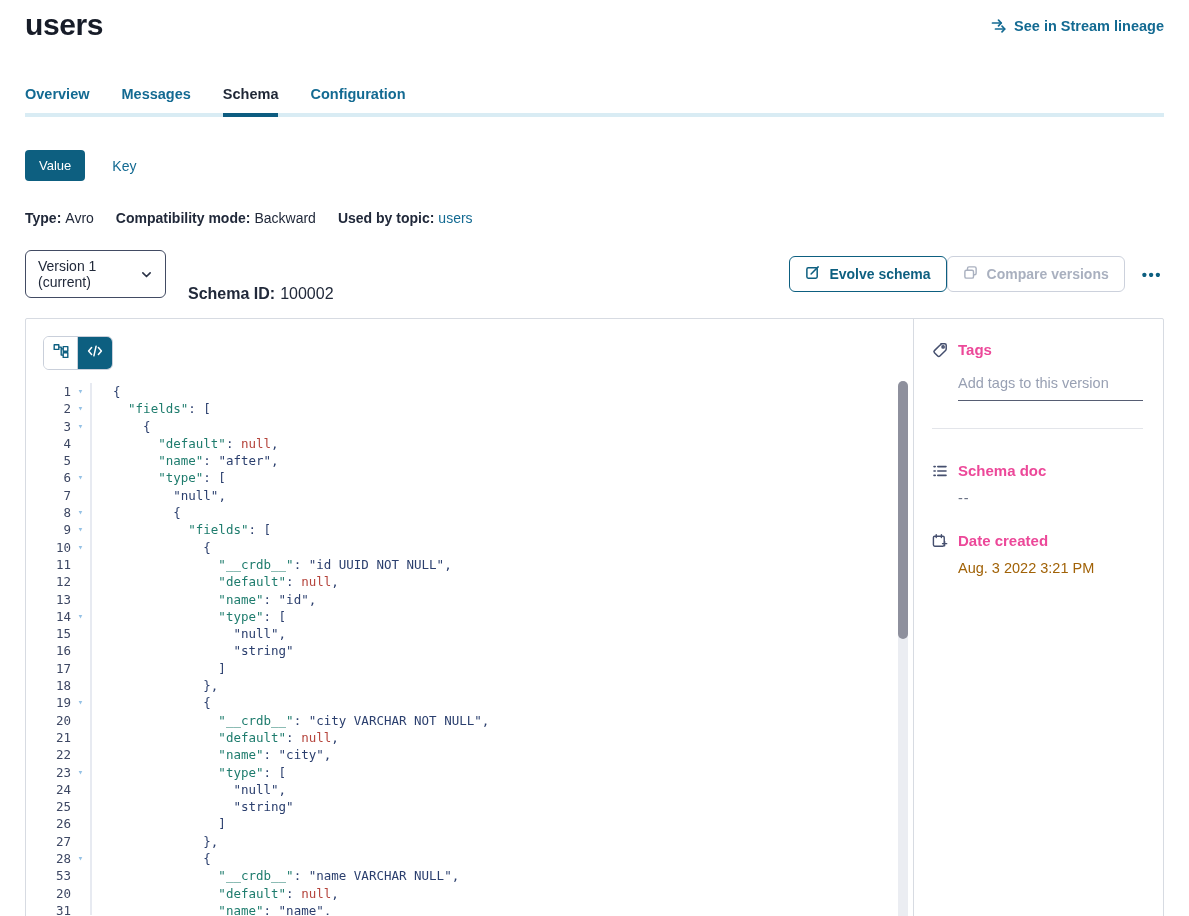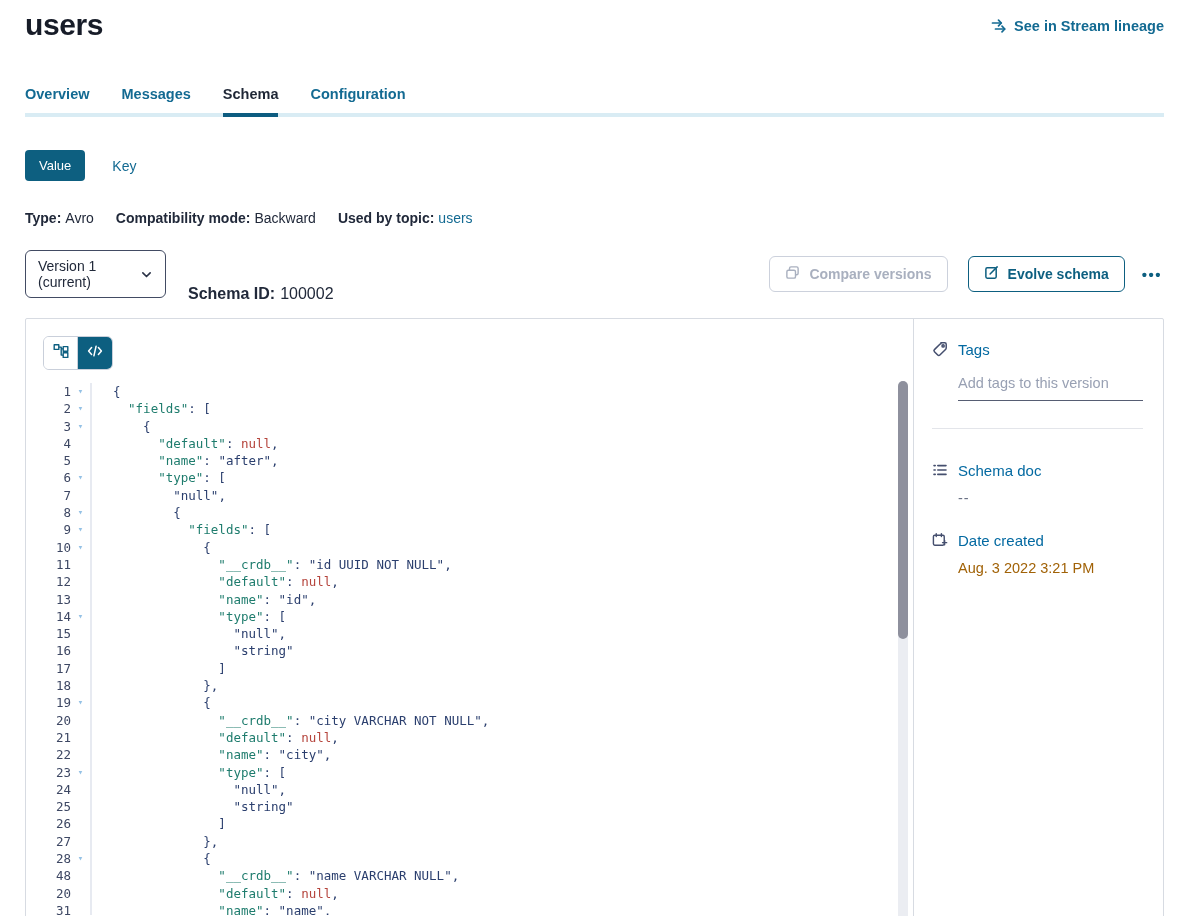--- a/index.html
+++ b/index.html
@@ -73,22 +73,22 @@
   .code .x { color:#b5443c; }
   .code .p { color:#2b3f6e; }
 
   .vscroll { position:absolute; top:62px; bottom:4px; right:5px; width:10px;
     background:#ebedf2; border-radius:6px; }
   .vthumb { position:absolute; top:0; left:0; width:10px; height:258px;
     background:#8e909d; border-radius:6px; cursor:grab; }
 
   
   .sidebar { width:250px; flex:none; border-left:1px solid #d7dbe2; padding:22px 20px 0 18px; }
-  .sb-head { display:flex; align-items:flex-start; gap:10px; font-size:15px; font-weight:400;
-    color:#0369a1; }
+  .sb-head { display:flex; align-items:flex-end; gap:10px; font-size:15px; font-weight:700;
+    color:#ec4899; }
   .sb-head svg { display:block; color:#454f6e; flex:none; }
   .tags-input { display:block; margin:15px 0 0 26px; width:calc(100% - 26px);
     border:none; border-bottom:1px solid #565d73; font-size:14.5px; padding:2px 0 9px 0;
     color:#21293a; outline:none; background:transparent; font-family:inherit; }
   .tags-input::placeholder { color:#98a0b3; }
   .sb-divider { border:none; border-top:1px solid #e3e5ea; margin:27px 0 0 0; }
   .sb-sec-doc { margin-top:33px; }
   .sb-val { margin:11px 0 0 26px; font-size:14.5px; color:#a16207; }
   .sb-val.dim { color:#6a7285; letter-spacing:1px; }
   .sb-sec-date { margin-top:26px; }
@@ -144,37 +144,37 @@
       <span>
         <svg width="13" height="13" viewBox="0 0 16 16" fill="none" stroke="currentColor" stroke-width="2" stroke-linecap="round" stroke-linejoin="round">
             <path d="M3.5 6 8 10.5 12.5 6"></path>
           </svg>
       </span>
     </div>
     <div class="schema-id">
       <span class="lbl">Schema ID:</span><span>100002</span>
     </div>
     <div class="spacer"></div>
+    <button class="btn-outline btn-evolve">
+      <span>
+        <svg width="15" height="15" viewBox="0 0 16 16" fill="none" stroke="currentColor" stroke-width="1.6" stroke-linecap="round" stroke-linejoin="round">
+          <rect x="2" y="3" width="11" height="11" rx="1.4"></rect>
+          <path d="M6.5 9.5 14 2"></path>
+        </svg>
+      </span>
+      <span>Evolve schema</span>
+    </button>
     <button class="btn-outline btn-compare">
       <span>
         <svg width="15" height="15" viewBox="0 0 16 16" fill="none" stroke="currentColor" stroke-width="1.5" stroke-linejoin="round">
           <rect x="4.8" y="2" width="9.2" height="8.4" rx="1.6"></rect>
           <rect x="2" y="5.6" width="9.2" height="8.4" rx="1.6" fill="#ffffff"></rect>
         </svg>
       </span>
       <span>Compare versions</span>
-    </button>
-    <button class="btn-outline btn-evolve">
-      <span>
-        <svg width="15" height="15" viewBox="0 0 16 16" fill="none" stroke="currentColor" stroke-width="1.6" stroke-linecap="round" stroke-linejoin="round">
-          <rect x="2" y="3" width="11" height="11" rx="1.4"></rect>
-          <path d="M6.5 9.5 14 2"></path>
-        </svg>
-      </span>
-      <span>Evolve schema</span>
     </button>
     <div class="more">
       <span>•••</span>
     </div>
   </div>
 
   <div class="main">
 
     <div class="code-panel">
       <div class="view-toggle">
@@ -335,21 +335,21 @@
               <span class="ln">27</span>
               <span class="ar"></span>
               <span class="code">            <span class="p">},</span></span>
             </div>
             <div class="cl">
               <span class="ln">28</span>
               <span class="ar">▾</span>
               <span class="code">            <span class="p">{</span></span>
             </div>
             <div class="cl">
-              <span class="ln">48</span>
+              <span class="ln">53</span>
               <span class="ar"></span>
               <span class="code">              <span class="k">"__crdb__"</span><span class="p">: </span><span class="s">"name VARCHAR NULL"</span><span class="p">,</span></span>
             </div>
             <div class="cl">
               <span class="ln">20</span>
               <span class="ar"></span>
               <span class="code">              <span class="k">"default"</span><span class="p">: </span><span class="x">null</span><span class="p">,</span></span>
             </div>
             <div class="cl">
               <span class="ln">31</span>

